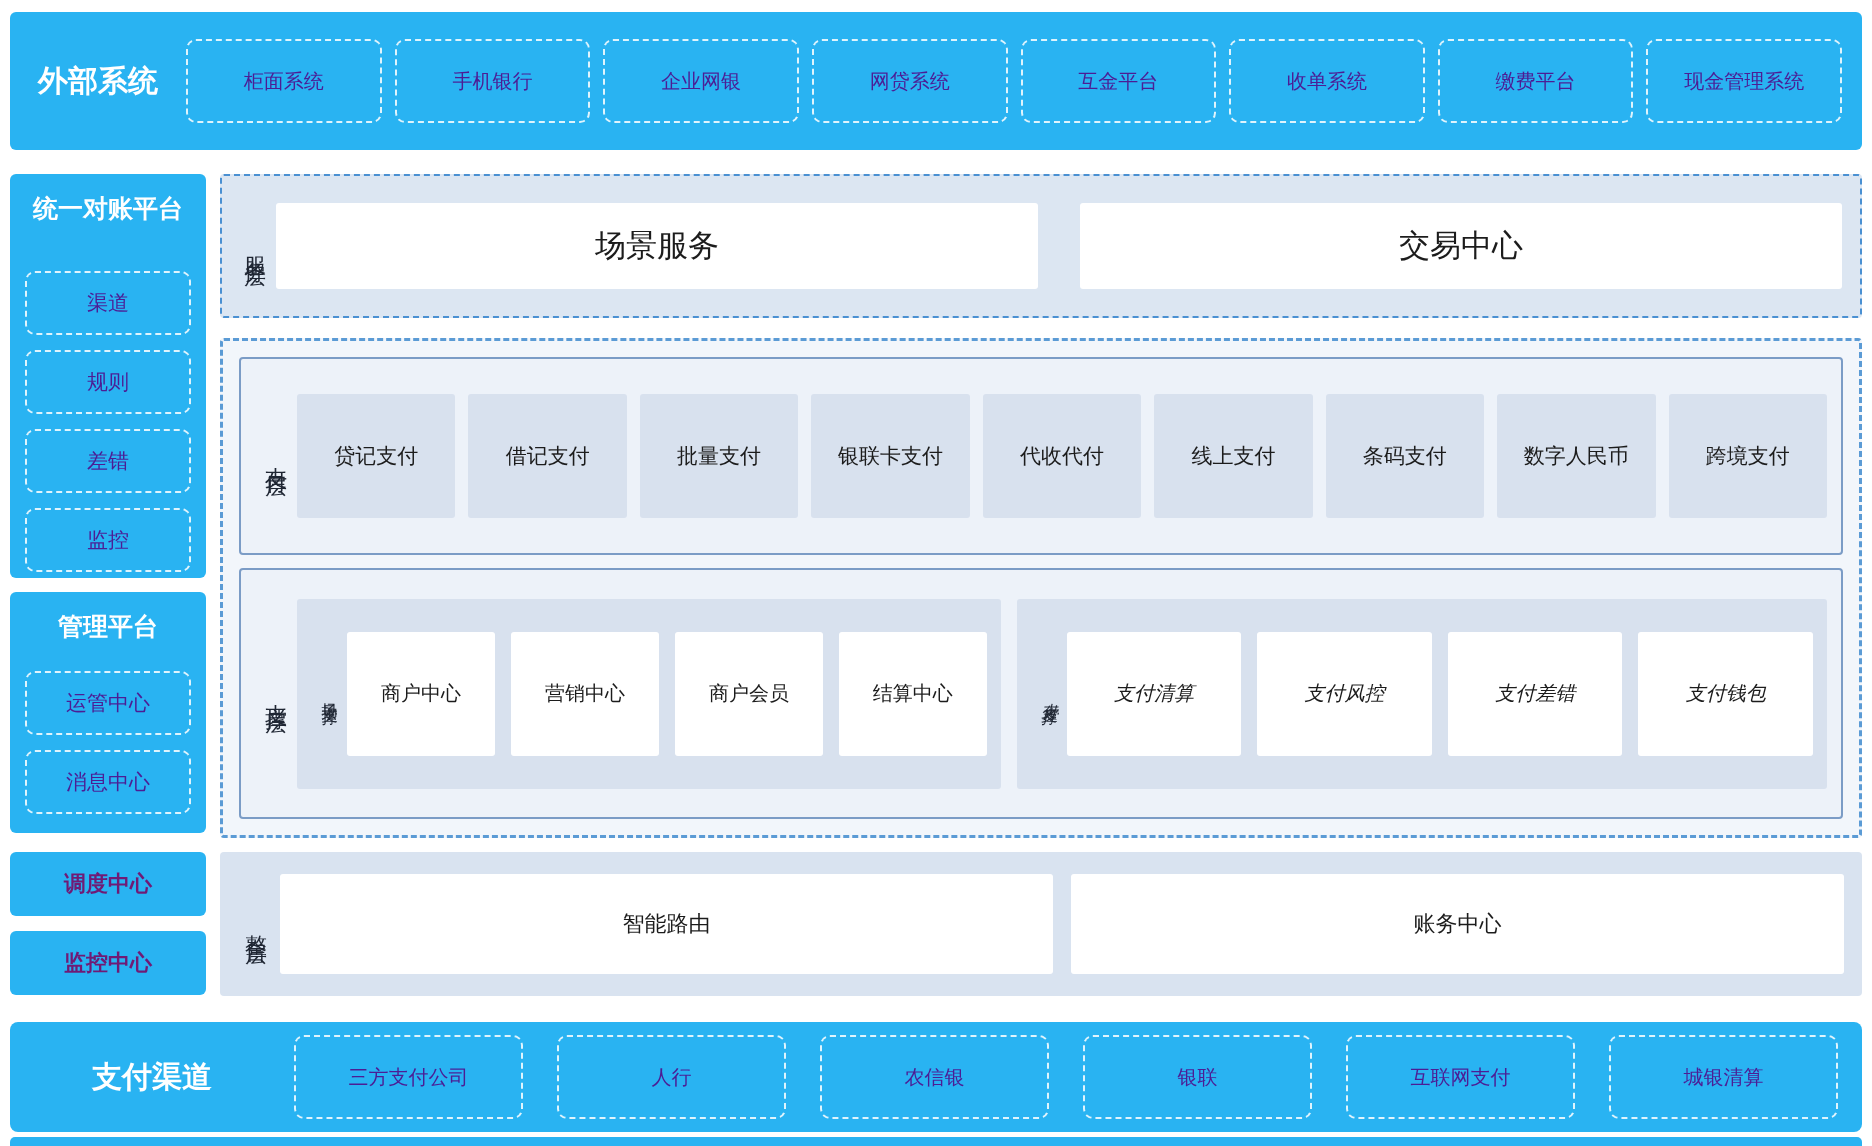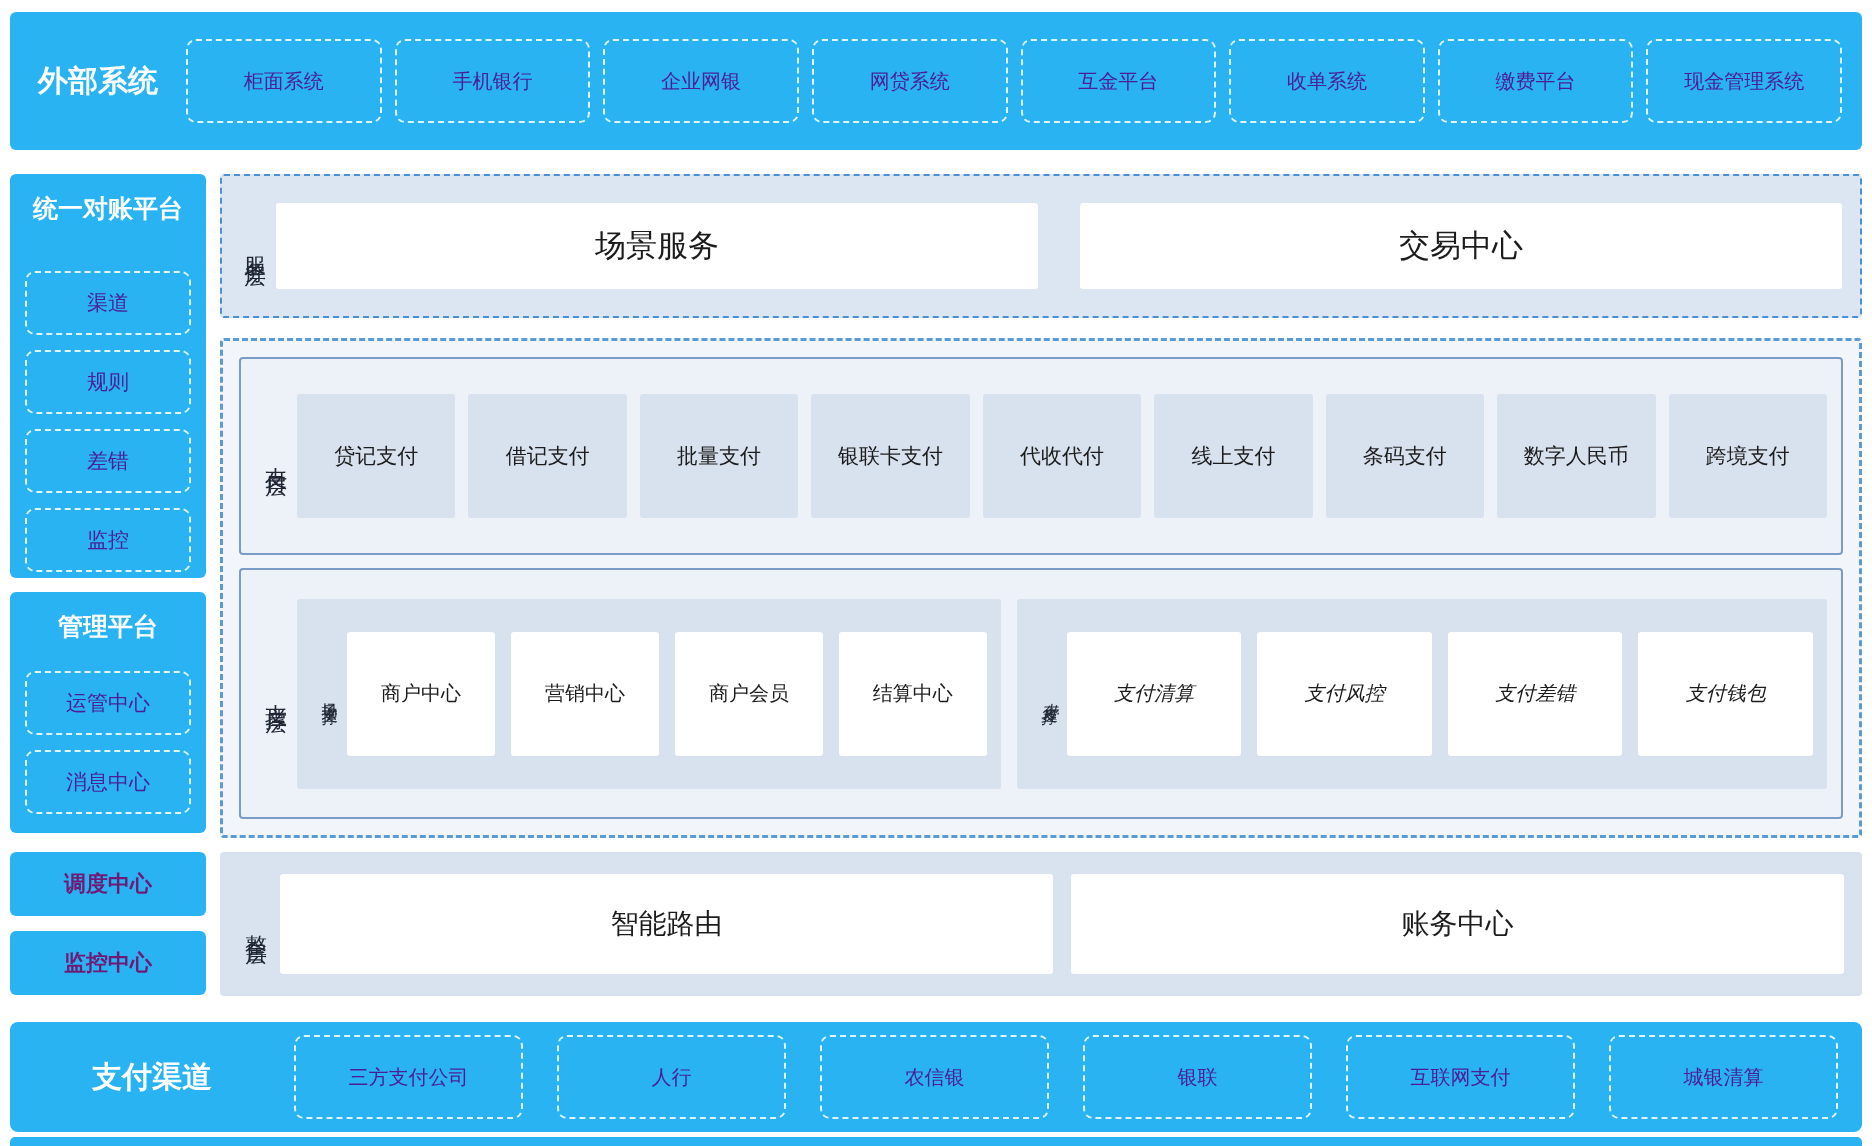--- a/index.html
+++ b/index.html
@@ -114,21 +114,21 @@
   .group-items .white-box { flex:1; height:124px; font-size:20px; }
 
   
   .integration {
     margin-top:14px; height:144px;
     background:#d9e3f0; border-radius:4px;
     display:flex; align-items:center; padding:0 18px 0 12px;
   }
   .integration .v-label { flex:0 0 48px; }
   .integration-items { flex:1; display:flex; gap:18px; }
-  .integration-items .white-box { flex:1; height:100px; font-size:28px; }
+  .integration-items .white-box { flex:1; height:100px; font-size:22px; }
 </style>
 </head>
 <body>
 
 <div class="page">
 
   <div class="banner top">
     <div class="banner-title">外部系统</div>
     <div class="banner-items">
       <div class="dash-box">柜面系统</div>

